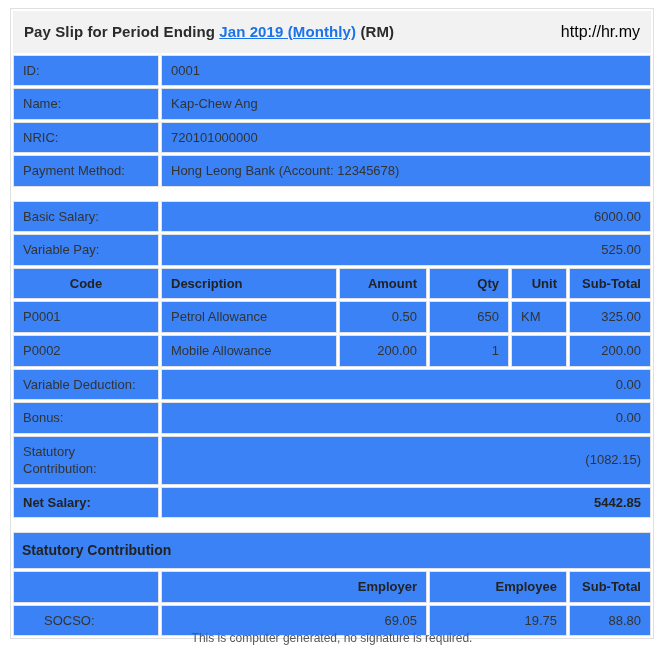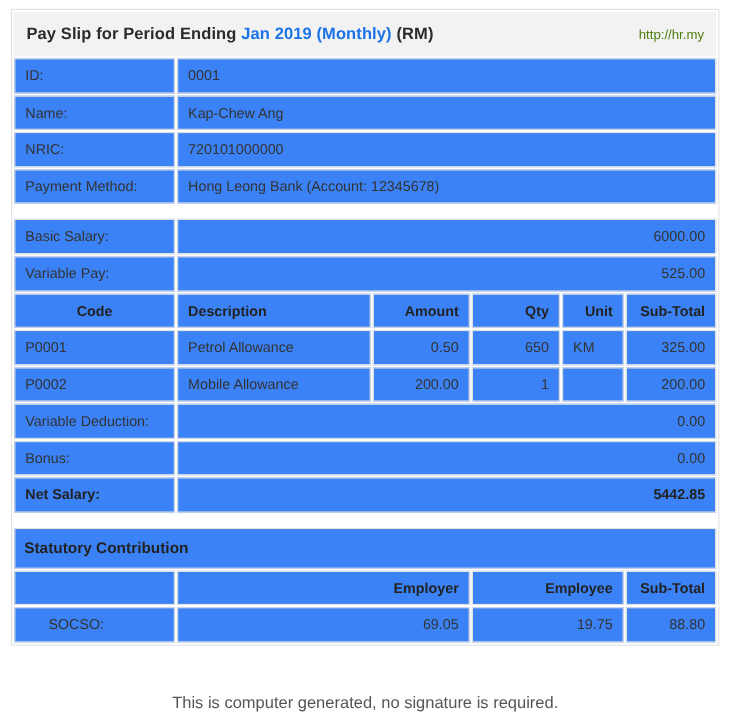--- a/index.html
+++ b/index.html
@@ -59,24 +59,25 @@
   }
   .head-title {
     font-size: 15px;
     font-weight: bold;
     color: #2b2b2b;
     letter-spacing: 0.1px;
   }
   .head-period {
     color: #1a73e8;
     font-weight: bold;
+    text-decoration: underline;
   }
   .head-link {
-    font-size: 12px;
-    color: #4d7c0f;
+    font-size: 16px;
+    color: #000000;
     text-decoration: none;
   }
   
   .lbl {
     width: 136px;
     color: #333;
   }
   .val {
     color: #333;
   }
@@ -113,21 +114,21 @@
   }
   .indent {
     padding-left: 30px !important;
   }
   .footer-note {
     position: absolute;
     left: 0;
     top: 631px;
     width: 664px;
     text-align: center;
-    font-size: 15px;
+    font-size: 12px;
     color: #555555;
   }
 </style>
 </head>
 <body>
 
 <div class="page">
 
   <div class="card">
     <table class="slip-table">
@@ -211,20 +212,24 @@
 
         <tr>
           <td class="lbl">Variable Deduction:</td>
           <td class="num" colspan="5">0.00</td>
         </tr>
         <tr>
           <td class="lbl">Bonus:</td>
           <td class="num" colspan="5">0.00</td>
         </tr>
         <tr>
+          <td class="lbl">Statutory Contribution:</td>
+          <td class="num" colspan="5">(1082.15)</td>
+        </tr>
+        <tr>
           <td class="lbl bold">Net Salary:</td>
           <td class="num bold" colspan="5">5442.85</td>
         </tr>
 
         <tr class="spacer">
             <td colspan="6"></td>
           </tr>
 
         <tr>
           <td class="section-head" colspan="6">Statutory Contribution</td>

